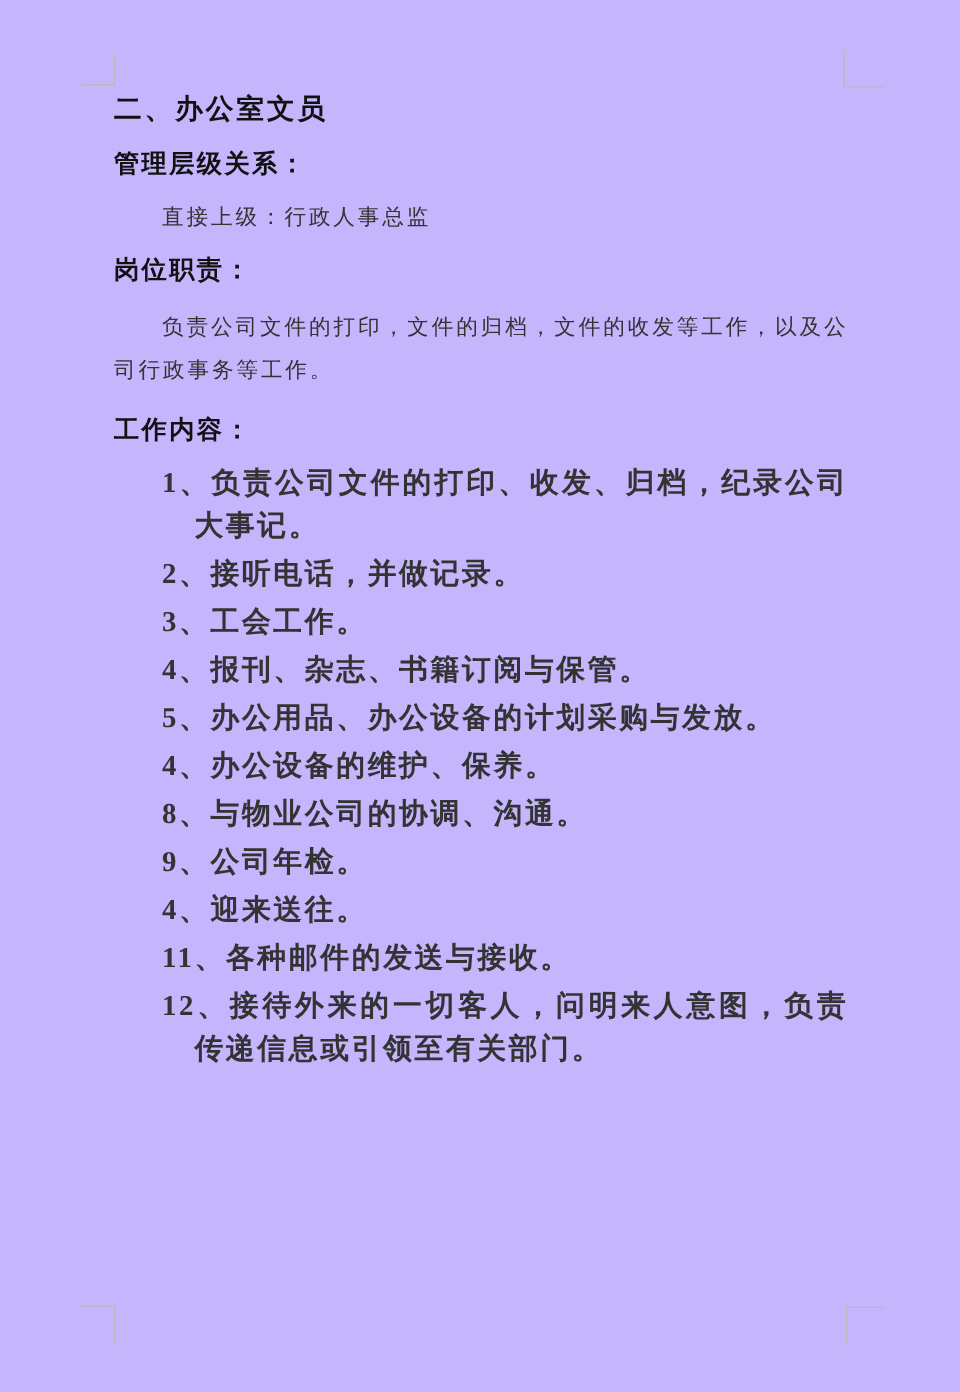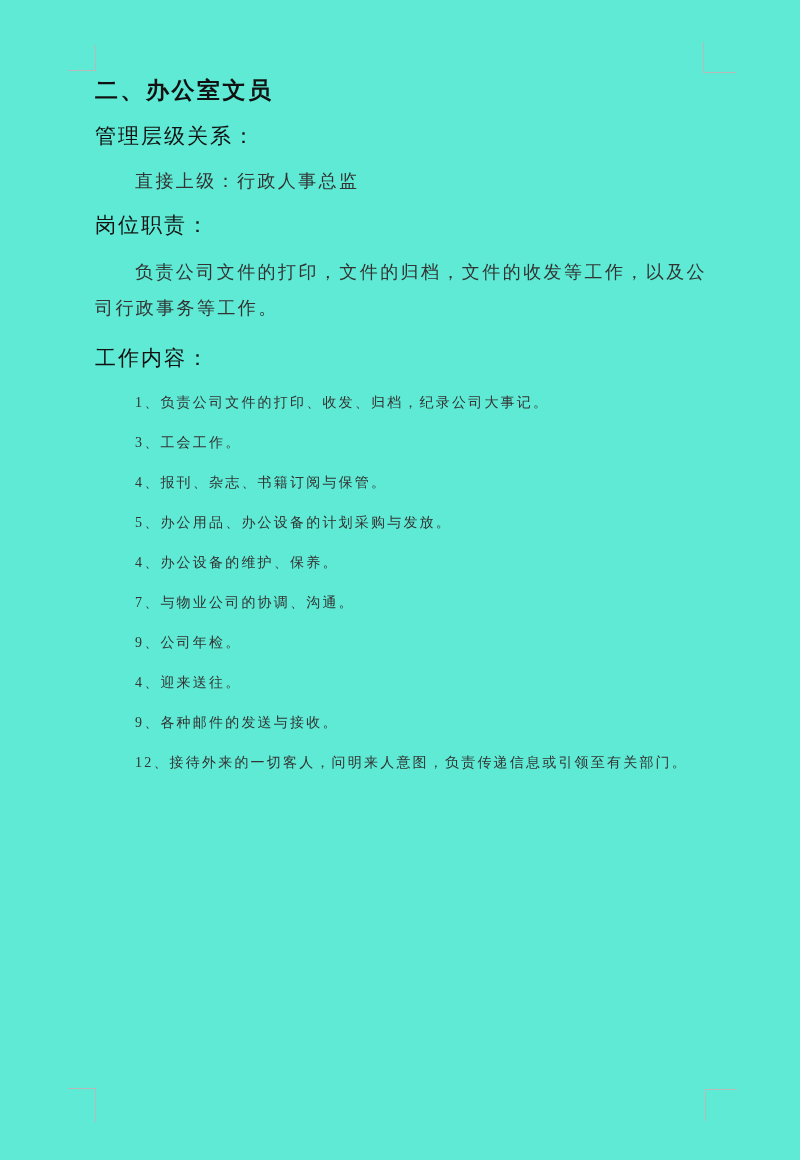--- a/index.html
+++ b/index.html
@@ -4,21 +4,21 @@
 <style>
   html, body {
     margin: 0;
     padding: 0;
     background: #ffffff;
   }
   .page {
     position: relative;
     width: 800px;
     height: 1160px;
-    background: #5eead4;
+    background: #c4b5fd;
     overflow: hidden;
     font-family: "Liberation Serif", "DejaVu Serif", serif;
   }
   
   .mark {
     position: absolute;
     border: 0 solid #b9b9b9;
     box-sizing: border-box;
   }
   .mark.tl { left: 68px;  top: 45px;   width: 28px; height: 26px; border-right-width: 1px;  border-bottom-width: 1px; }
@@ -38,21 +38,21 @@
     font-size: 23px;
     line-height: 26px;
     font-weight: bold;
     letter-spacing: 2.5px;
     color: #111111;
   }
   h2.sec-heading {
     margin: 19px 0 0 0;
     font-size: 21px;
     line-height: 26px;
-    font-weight: normal;
+    font-weight: bold;
     letter-spacing: 2px;
     color: #111111;
   }
   .supervisor-line {
     margin: 20px 0 0 0;
     padding-left: 40px;
     font-size: 18px;
     line-height: 24px;
     letter-spacing: 2.4px;
     font-family: Liberation Serif, serif;
@@ -63,27 +63,28 @@
     line-height: 36px;
     letter-spacing: 2.4px;
     text-indent: 40px;
     text-align: justify;
   }
   .tasks {
     margin: 14px 0 0 40px;
     width: 572px;
   }
   .task-item {
-    font-size: 14px;
+    font-size: 24px;
     line-height: 36px;
     letter-spacing: 2.2px;
     margin-bottom: 4px;
     padding-left: 27px;
     text-indent: -27px;
     text-align: justify;
+    font-weight: bold;
   }
 </style>
 </head>
 <body>
 
 <div class="page">
 
   <div class="mark tl"></div>
   <div class="mark tr"></div>
   <div class="mark bl"></div>
@@ -98,25 +99,26 @@
     <p class="supervisor-line">直接上级：行政人事总监</p>
 
     <h2 class="sec-heading">岗位职责：</h2>
 
     <p class="duties-para">负责公司文件的打印，文件的归档，文件的收发等工作，以及公司行政事务等工作。</p>
 
     <h2 class="sec-heading">工作内容：</h2>
 
     <div class="tasks" id="task-list">
         <div class="task-item">1、负责公司文件的打印、收发、归档，纪录公司大事记。</div>
+        <div class="task-item">2、接听电话，并做记录。</div>
         <div class="task-item">3、工会工作。</div>
         <div class="task-item">4、报刊、杂志、书籍订阅与保管。</div>
         <div class="task-item">5、办公用品、办公设备的计划采购与发放。</div>
         <div class="task-item">4、办公设备的维护、保养。</div>
-        <div class="task-item">7、与物业公司的协调、沟通。</div>
+        <div class="task-item">8、与物业公司的协调、沟通。</div>
         <div class="task-item">9、公司年检。</div>
         <div class="task-item">4、迎来送往。</div>
-        <div class="task-item">9、各种邮件的发送与接收。</div>
+        <div class="task-item">11、各种邮件的发送与接收。</div>
         <div class="task-item">12、接待外来的一切客人，问明来人意图，负责传递信息或引领至有关部门。</div>
       </div>
 
   </div>
 </div>
 
 </body></html>

